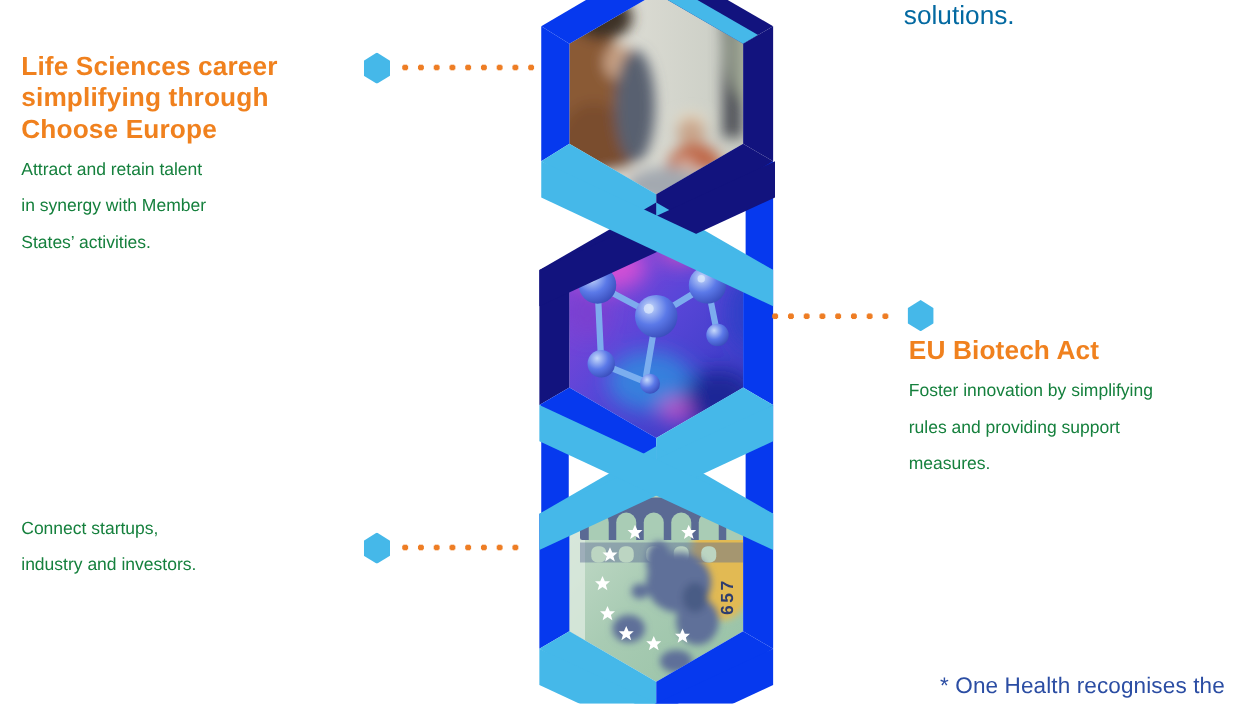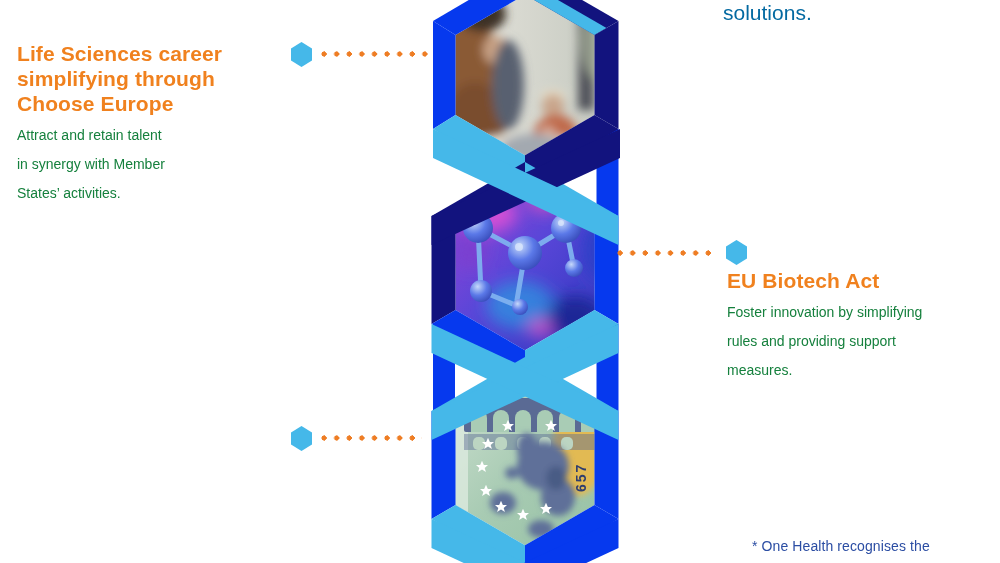--- a/index.html
+++ b/index.html
@@ -27,21 +27,21 @@
   .marker-2{left:726px;top:240px;}
   .marker-3{left:291px;top:426px;}
   .dots{
     position:absolute;height:6px;background-repeat:repeat-x;
     background-image:radial-gradient(circle 2.6px at 3px 3px,#ee7d24 97%,rgba(238,125,36,0) 100%);
     background-size:12.6px 6px;
   }
   .dots-1{left:321px;top:51px;width:107px;}
   .dots-2{left:617px;top:250px;width:100px;}
   .dots-3{left:321px;top:435px;width:101px;}
-  .footnote{left:752px;top:538px;font-size:14px;color:#2b4da3;letter-spacing:.1px;}
+  .footnote{left:752px;top:538px;font-size:18px;color:#2b4da3;letter-spacing:.1px;}
   svg{display:block;}
 </style>
 </head>
 <body>
 
 <div id="stage">
 
   <svg class="abs" style="left:0;top:0" width="1000" height="563" viewBox="0 0 1000 563">
     <defs>
       <filter id="b5" x="-40%" y="-40%" width="180%" height="180%">
@@ -251,19 +251,21 @@
   <div class="abs block block-biotech">
     <p class="title">EU Biotech Act</p>
     <p class="body">Foster innovation by simplifying
 rules and providing support
 measures.</p>
   </div>
   <div class="hex-marker marker-2"></div>
   <div class="dots dots-2"></div>
 
   <div class="abs block block-investors">
+    <p class="body">Connect startups,
+industry and investors.</p>
   </div>
   <div class="hex-marker marker-3"></div>
   <div class="dots dots-3"></div>
 
   <div class="abs footnote">* One Health recognises the</div>
 
 </div>
 
 </body></html>

